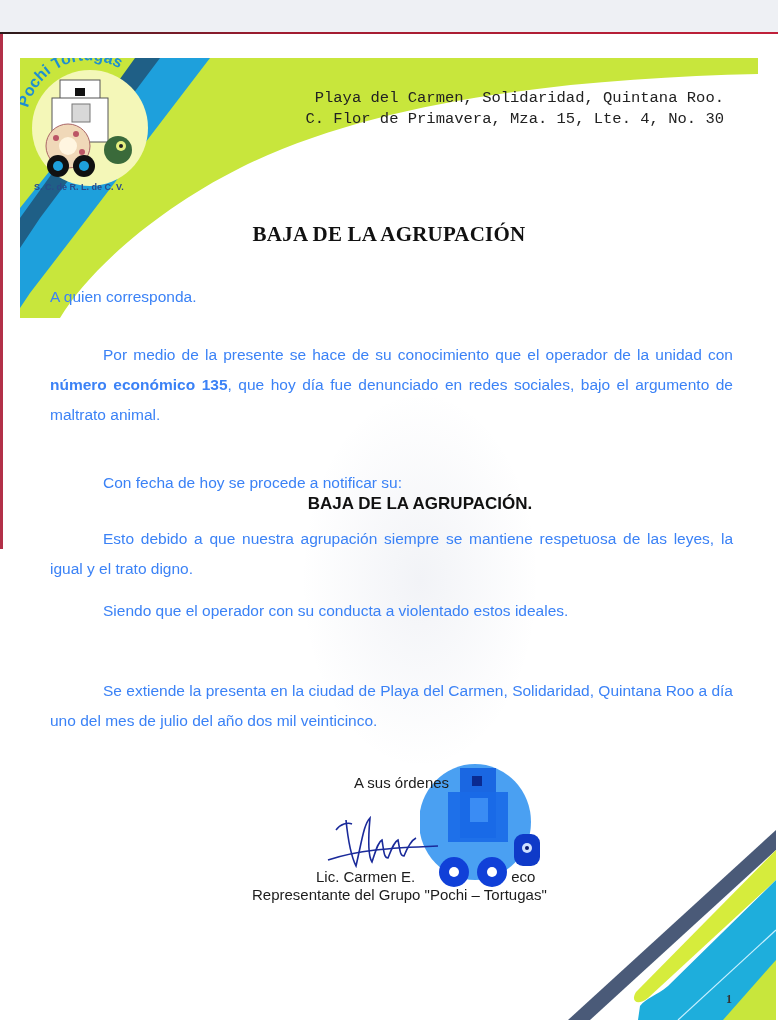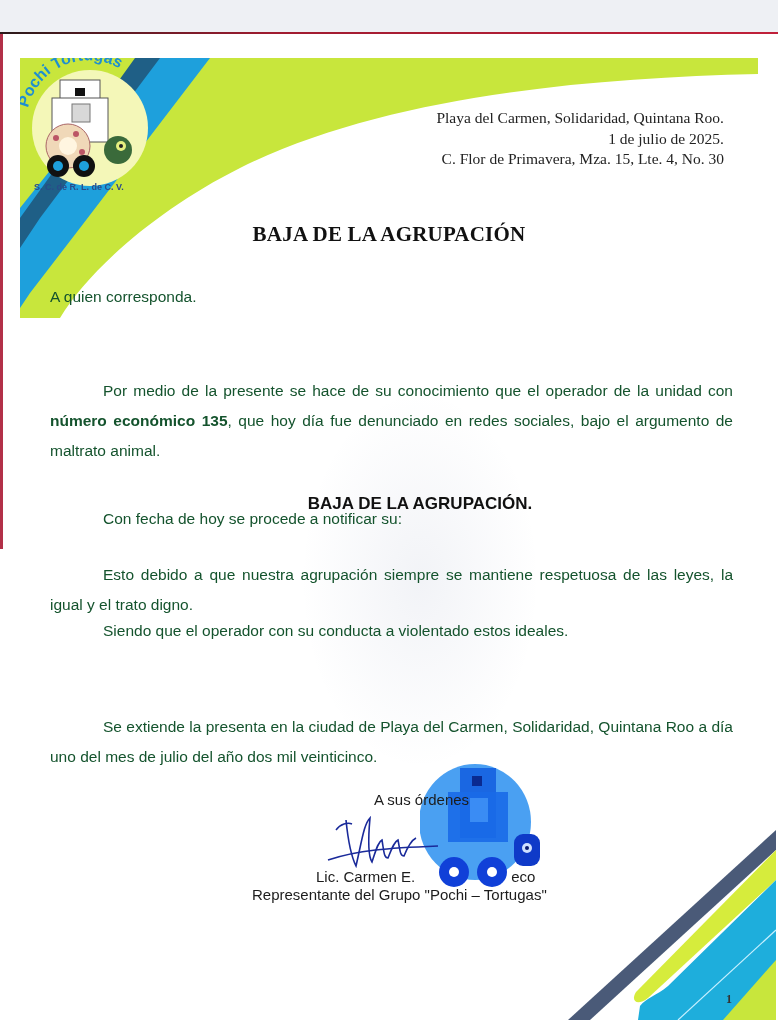--- a/index.html
+++ b/index.html
@@ -22,45 +22,45 @@
   }
   .header-band {
     position:absolute; left:20px; top:58px; width:738px; height:260px;
     overflow:hidden;
   }
   .header-band svg { position:absolute; left:0; top:0; }
   .logo {
     position:absolute; left:20px; top:58px; width:140px; height:140px;
   }
   .addr {
-    position:absolute; right:54px; top:108px; text-align:right;
-    font-family:Liberation Serif, serif; font-size:15.5px; line-height:20.5px;
+    position:absolute; right:54px; top:88px; text-align:right;
+    font-family:Liberation Mono, monospace; font-size:15.5px; line-height:20.5px;
     color:#222;
   }
   .addr div { white-space:nowrap; }
   .title {
     position:absolute; left:0; width:778px; top:222px; text-align:center;
     font-family:"Liberation Serif", serif; font-weight:bold; font-size:21px;
     letter-spacing:0.2px; color:#111;
   }
   .body-text {
     position:absolute; left:50px; width:683px;
-    font-size:15.5px; line-height:30px; color:#14532d;
+    font-size:15.5px; line-height:30px; color:#3b82f6;
   }
   .justify { text-align:justify; text-align-last:left; }
-  .indent { text-indent:53px;margin-top:36px; }
+  .indent { text-indent:53px; }
   .salutation { top:282px; }
   .p1 { top:340px; }
   .p2 { top:468px; }
   .sub-title {
     position:absolute; left:0; width:840px; top:494px; text-align:center;
     font-weight:bold; font-size:17px; color:#111;
   }
   .p3 { top:524px; }
-  .p4 { top:580px; }
+  .p4 { top:596px; }
   .p5 { top:676px; }
   .sig-block {
     position:absolute; left:240px; top:768px; width:370px;
     font-size:15px; color:#1c1c1c;
   }
   .sig-line { position:absolute; white-space:nowrap; }
   .stamp { position:absolute; left:420px; top:762px; }
   .signature { position:absolute; left:318px; top:800px; }
   .corner { position:absolute; right:0; bottom:0; }
   .page-num {
@@ -120,21 +120,20 @@
     <path id="arc" d="M8,50 A62,62 0 0 1 120,30" fill="none"></path>
     <text font-family="Liberation Sans, sans-serif" font-weight="bold" font-size="16" fill="#1e8fd0">
       <textPath href="#arc">Pochi Tortugas</textPath>
     </text>
     <text x="14" y="132" font-family="Liberation Sans, sans-serif" font-size="9" font-weight="bold" fill="#2a4a8a">S. C. de R. L. de C. V.</text>
   </svg>
 </div>
 
 <div class="addr">
   <div>Playa del Carmen, Solidaridad, Quintana Roo.</div>
-  <div>1 de julio de 2025.</div>
   <div>C. Flor de Primavera, Mza. 15, Lte. 4, No. 30</div>
 </div>
 
 <div class="watermark"></div>
 
 <div class="title">BAJA DE LA AGRUPACIÓN</div>
 
 <div class="body-text salutation">A quien corresponda.</div>
 
 <div class="body-text p1 justify indent"><span>Por medio de la presente se hace de su conocimiento que el operador de la unidad con </span><b>número económico 135</b><span>, que hoy día fue denunciado en redes sociales, bajo el argumento de maltrato animal.</span></div>
@@ -168,21 +167,21 @@
 
 <div class="signature">
   <svg width="130" height="80" viewBox="0 0 130 80">
     <path d="M10,60 C40,50 70,48 120,46" stroke="#1a2a9a" stroke-width="1.6" fill="none"></path>
     <path d="M28,20 C30,40 34,58 38,66 C44,40 46,24 52,18 C50,40 50,56 54,62 C58,50 60,42 64,40 C66,52 66,58 70,58 C74,48 76,42 80,40 C82,50 82,56 86,56 C90,46 94,40 98,38" stroke="#1a2a9a" stroke-width="1.6" fill="none"></path>
     <path d="M18,30 C22,24 30,22 34,24" stroke="#1a2a9a" stroke-width="1.4" fill="none"></path>
   </svg>
 </div>
 
 <div class="sig-block">
-  <div class="sig-line" style="left:134px; top:6px;margin-top:17px;">A sus órdenes</div>
+  <div class="sig-line" style="left:114px; top:6px;">A sus órdenes</div>
   <div class="sig-line" style="left:76px; top:100px;"><span>Lic. Carmen E.</span><span style="display:inline-block;width:96px;"></span><span>eco</span></div>
   <div class="sig-line" style="left:12px; top:118px;">Representante del Grupo "Pochi – Tortugas"</div>
 </div>
 
 <div class="corner">
   <svg width="240" height="210" viewBox="0 0 240 210">
     <path d="M30,210 L238,20 L238,40 L52,210 Z" fill="#4a5a78"></path>
     <path d="M238,40 L238,70 L110,188 C100,196 92,192 98,182 Z" fill="#d6ec3c"></path>
     <path d="M238,70 L238,210 L100,210 L102,196 C108,188 118,186 130,176 Z" fill="#1eaedc"></path>
     <path d="M140,210 L238,120" stroke="#c8f0ff" stroke-width="1.2"></path>

